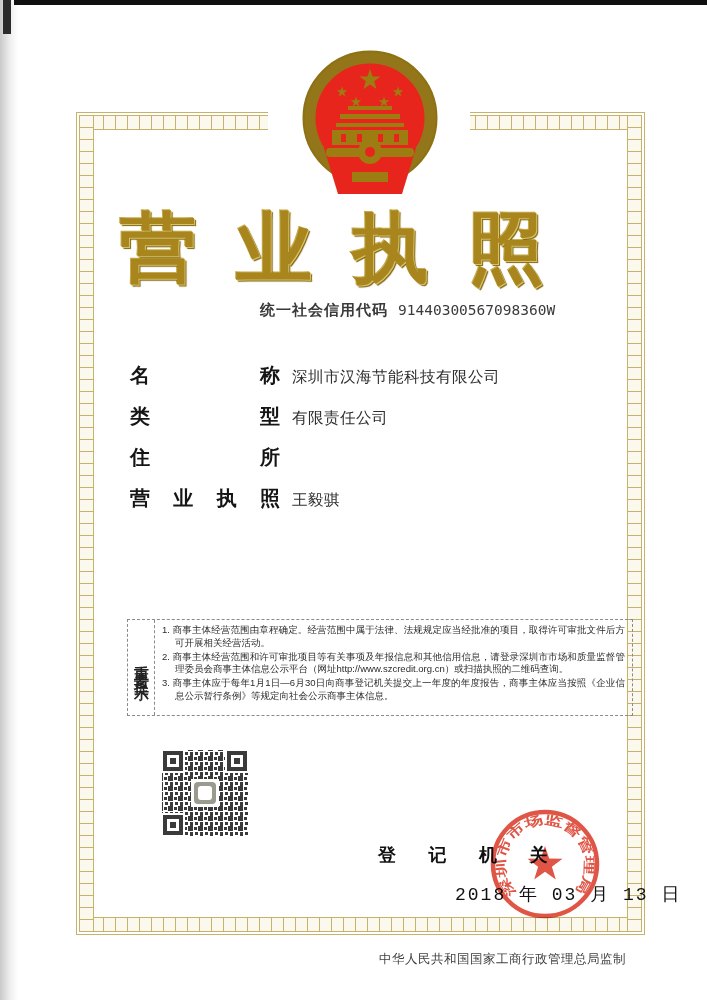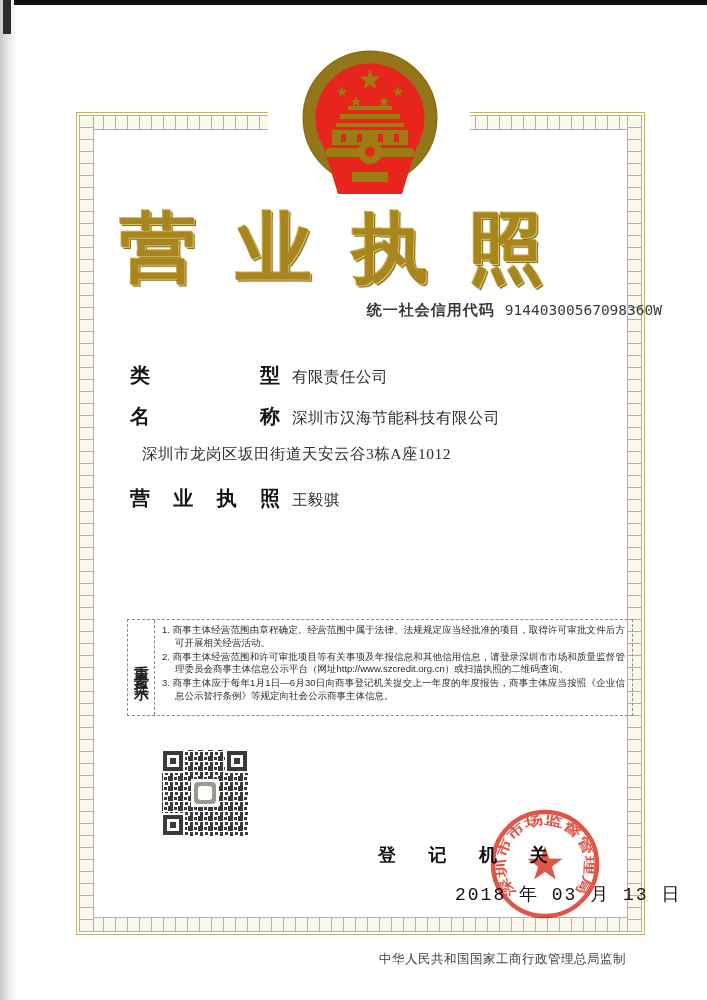--- a/index.html
+++ b/index.html
@@ -26,21 +26,21 @@
   
   .emblem{position:absolute;left:290px;top:44px;width:160px;height:152px;}
   
   .doc-title{
     position:absolute;left:80px;top:198px;width:482px;text-align:center;
     font-size:76px;font-weight:bold;letter-spacing:40px;padding-left:40px;box-sizing:border-box;
     color:#a8861d;white-space:nowrap;
     text-shadow:1px 1px 0 #d9c166,2px 2px 1px #7c6410,-1px -1px 0 #c7ad4e;
   }
   
-  .credit-line{position:absolute;left:260px;top:301px;width:402px;text-align:right;white-space:nowrap;}
+  .credit-line{position:absolute;left:260px;top:301px;width:402px;text-align:left;white-space:nowrap;}
   .credit-label{font-size:15px;font-weight:bold;color:#3a3a3a;letter-spacing:1px;}
   .credit-code{font-family:"DejaVu Sans Mono","Liberation Mono",monospace;font-size:14.5px;color:#3a3a3a;margin-left:6px;}
   
   .fields{position:absolute;left:130px;top:362px;width:500px;}
   .field-row{display:flex;align-items:baseline;height:41px;}
   .field-label{width:150px;font-size:20px;font-weight:bold;color:#151515;
     text-align:justify;text-align-last:justify;flex:0 0 150px;}
   .field-value{margin-left:12px;font-size:15.5px;color:#2e2e2e;letter-spacing:0.5px;}
   
   .notice{position:absolute;left:127px;top:619px;width:506px;height:97px;
@@ -113,29 +113,29 @@
 
   <div class="doc-title">营业执照</div>
 
   <div class="credit-line">
     <span class="credit-label">统一社会信用代码</span>
     <span class="credit-code">91440300567098360W</span>
   </div>
 
   <div class="fields">
     <div class="field-row">
+      <div class="field-label">名称</div>
+      <div class="field-value">深圳市汉海节能科技有限公司</div>
+    </div>
+    <div class="field-row">
       <div class="field-label">类型</div>
       <div class="field-value">有限责任公司</div>
     </div>
     <div class="field-row">
-      <div class="field-label">名称</div>
-      <div class="field-value">深圳市汉海节能科技有限公司</div>
-    </div>
-    <div class="field-row">
-      <div class="field-value">深圳市龙岗区坂田街道天安云谷3栋A座1012</div>
+      <div class="field-label">住所</div>
     </div>
     <div class="field-row">
       <div class="field-label">营业执照</div>
       <div class="field-value">王毅骐</div>
     </div>
   </div>
 
   <div class="notice">
     <div class="notice-heading">重要提示</div>
     <div class="notice-body">

